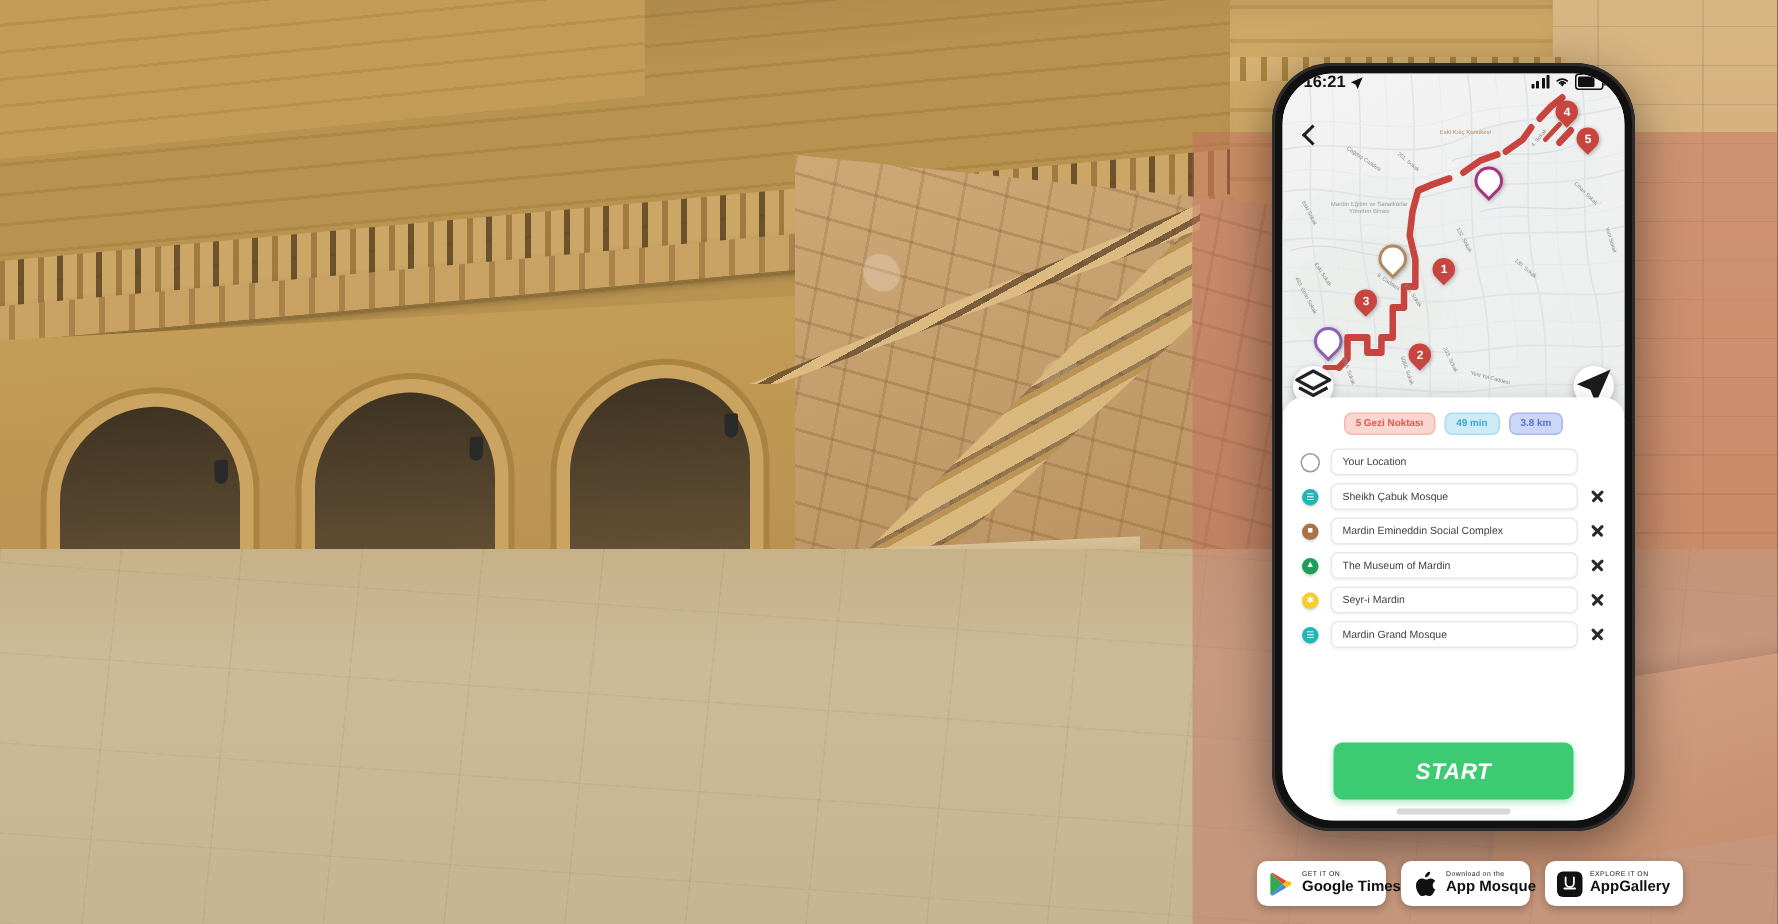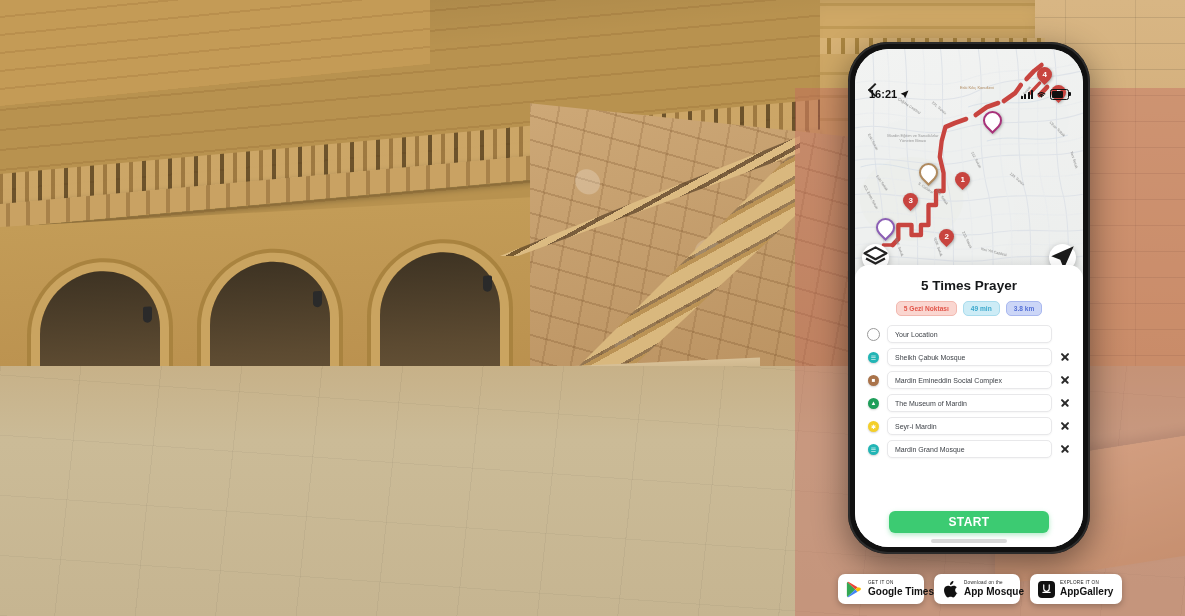--- a/index.html
+++ b/index.html
@@ -147,22 +147,22 @@
     display:flex;flex-direction:column;
   }
   .home-ind{
     position:absolute;left:50%;transform:translateX(-50%);
     bottom:4px;width:76px;height:4px;border-radius:3px;background:#d8d8d8;z-index:9;
   }
 
   
   .statusbar{
     position:absolute;left:0;top:0;width:100%;height:26px;z-index:6;
-    display:flex;align-items:center;justify-content:space-between;
-    padding:12px 14px;box-sizing:border-box;font-size:11px;font-weight:bold;color:#111;margin-top:32px;
+    display:flex;align-items:flex-start;justify-content:space-between;
+    padding:0 14px;box-sizing:border-box;font-size:11px;font-weight:bold;color:#111;
   }
   .sb-left{display:flex;align-items:center;gap:3px;}
   .sb-right{display:flex;align-items:center;gap:3px;}
   .bars{display:flex;align-items:flex-end;gap:1.4px;height:9px;}
   .bars i{display:block;width:2px;background:#111;border-radius:.5px;}
   .bars i:nth-child(1){height:3px}.bars i:nth-child(2){height:5px}
   .bars i:nth-child(3){height:7px}.bars i:nth-child(4){height:9px}
   .batt{width:17px;height:9px;border:1.2px solid #111;border-radius:2.5px;position:relative;}
   .batt:after{content:"";position:absolute;right:-3px;top:2.5px;width:1.6px;height:4px;background:#111;border-radius:0 1px 1px 0;}
   .batt i{position:absolute;left:1px;top:1px;bottom:1px;width:62%;background:#111;border-radius:1px;display:block;}
@@ -244,24 +244,25 @@
   .xbtn{
     flex:0 0 12px;width:12px;height:12px;position:relative;cursor:pointer;
   }
   .xbtn:before,.xbtn:after{
     content:"";position:absolute;left:1px;top:5.3px;width:10px;height:1.5px;background:#2a2a2a;border-radius:1px;
   }
   .xbtn:before{transform:rotate(45deg)}.xbtn:after{transform:rotate(-45deg)}
   .xspacer{flex:0 0 12px;}
   .startwrap{margin-top:auto;padding:10px 0 14px;display:flex;justify-content:center;}
   .startbtn{
-    width:160px;height:22px;border-radius:6px;background:#3ccb72;border:0;
-    color:#fff;font-size:12px;font-weight:bold;letter-spacing:.4px;cursor:pointer;
+    width:160px;height:38px;border-radius:6px;background:#3ccb72;border:0;
+    color:#fff;font-size:15px;font-weight:bold;letter-spacing:.4px;cursor:pointer;
     display:flex;align-items:center;justify-content:center;
     box-shadow:0 2px 5px rgba(60,203,114,.4);
+    font-style:italic;
   }
 
   
   .stores{
     position:absolute;left:838px;bottom:12px;display:flex;gap:10px;z-index:8;
   }
   .store{
     background:#fff;border-radius:7px;height:30px;width:86px;
     display:flex;align-items:center;gap:5px;padding:0 7px;box-sizing:border-box;
     box-shadow:0 2px 6px rgba(0,0,0,.25);
@@ -452,21 +453,20 @@
           </svg>
         </div>
         <div class="mapfab fab-right">
           <svg width="12" height="12" viewBox="0 0 12 12">
             <path d="M11 1 1 5.4l4 1.6 1.6 4z" fill="#1b1b1b"></path>
           </svg>
         </div>
       </div>
 
       <div class="sheet">
-        <div class="sheet-title">5 Times Prayer</div>
 
         <div class="badges">
           <span class="badge b-count">5 Gezi Noktası</span>
           <span class="badge b-time">49 min</span>
           <span class="badge b-dist">3.8 km</span>
         </div>
 
         <div class="stops">
 
           <div class="stop">

